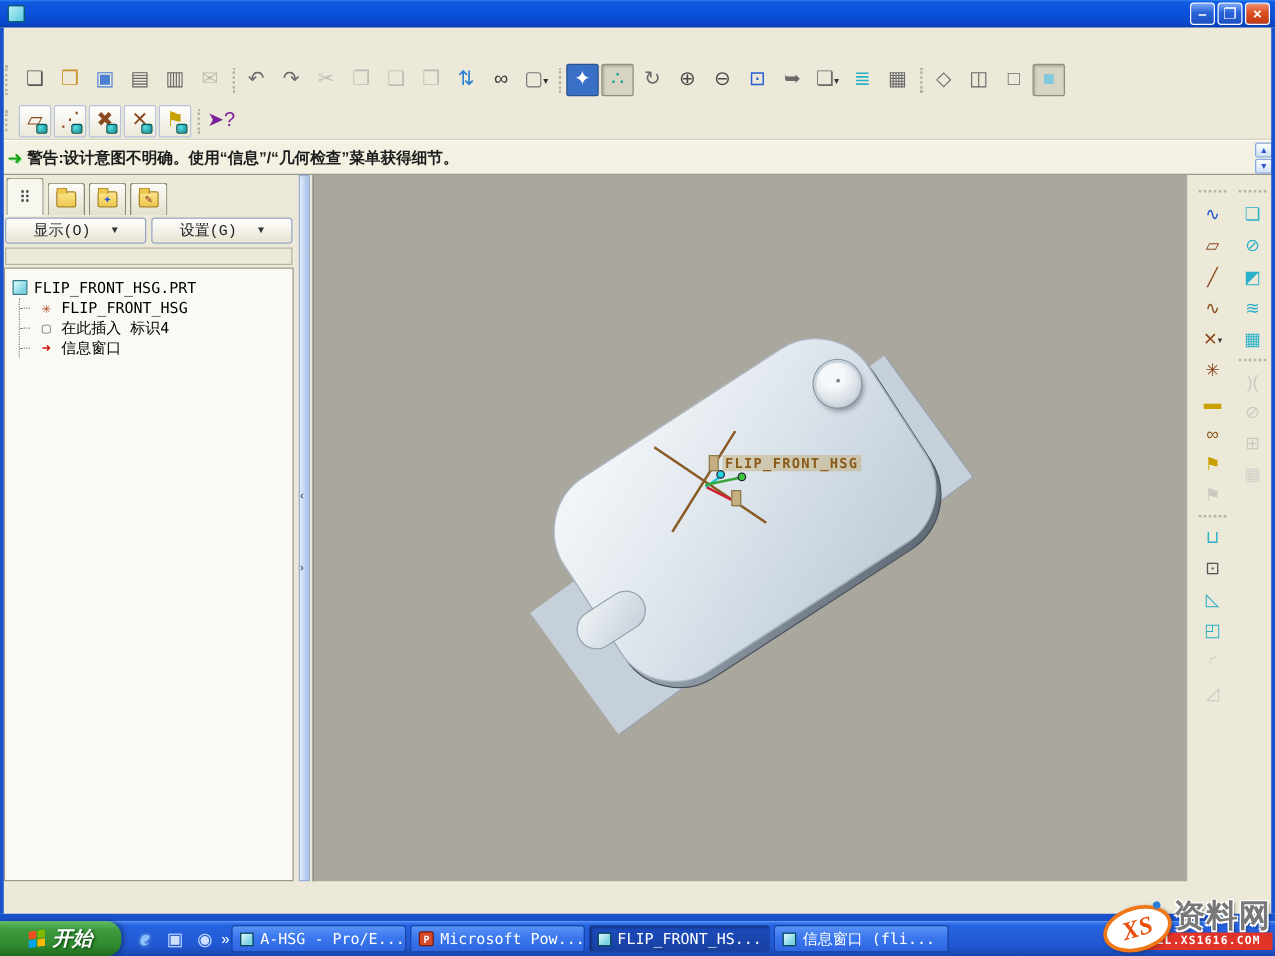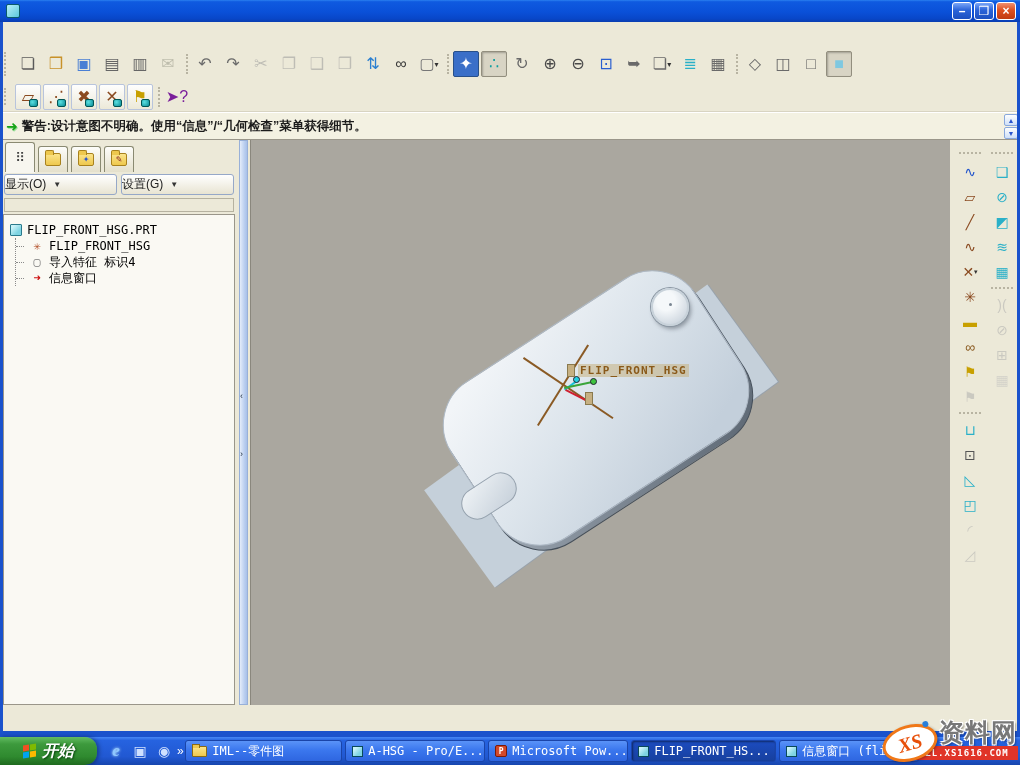--- a/index.html
+++ b/index.html
@@ -60,22 +60,22 @@
   .nav-tab { width:30px; height:26px; margin-right:3px; border:1px solid #8a8a72; border-bottom:none;
     border-radius:3px 3px 0 0; background:linear-gradient(#fdfdfa,#e4e0cc); display:flex; align-items:center; justify-content:center; }
   .nav-tab.active { height:30px; background:#f7f6ef; box-shadow:0 1px 0 #f7f6ef; }
   .tab-ic { font-size:13px; line-height:1; }
   .tab-folder { width:16px; height:13px; background:linear-gradient(#fbe48a,#eec84e); border:1px solid #a8821e;
     border-radius:2px; position:relative; display:flex; align-items:center; justify-content:center; font-size:8px; }
   .tab-folder::before { content:""; position:absolute; left:-1px; top:-4px; width:7px; height:4px;
     background:#eec84e; border:1px solid #a8821e; border-bottom:none; border-radius:2px 2px 0 0; }
   .nav-btnrow { display:flex; gap:4px; padding:2px 1px 3px 1px; }
   .nav-btn { height:21px; flex:1; max-width:113px; border:1px solid #96a8c8; border-radius:3px;
-    background:linear-gradient(#ffffff,#e8e4d2); display:flex; align-items:center; gap:7px;
-    font-size:12px; color:#222; }
+    background:linear-gradient(#ffffff,#e8e4d2); display:flex; align-items:center; justify-content:center; gap:17px;
+    font-size:12px; color:#222;font-family:Liberation Mono, monospace; }
   .nav-btn .caret { font-size:8px; color:#333; }
   .nav-strip { height:14px; margin:0 1px 2px 1px; border:1px solid #b6b2a0; background:#ECE9D8; }
   .tree { flex:1; background:#FAF9F3; border:1px solid #9a968a; padding:7px 4px 4px 6px;
     font-family:"DejaVu Sans Mono","Liberation Mono",monospace; font-size:12px; color:#000; overflow:hidden; }
   .tree-row { display:flex; align-items:center; gap:5px; height:16px; white-space:nowrap; }
   .part-cube { width:12px; height:12px; background:linear-gradient(135deg,#c9f2f8 20%,#7fd4e2 70%);
     border:1px solid #2a7a8c; border-radius:1px; }
   .tree-kids { margin-left:5px; border-left:1px dotted #8a8a8a; padding-left:0; }
   .tree-kids .tree-row::before { content:""; width:8px; border-top:1px dotted #8a8a8a; margin-right:1px; }
   .t-ic { font-size:12px; line-height:1; width:14px; text-align:center; }
@@ -145,21 +145,21 @@
   .xpflag { width:6px; height:6px; background:#f25022; transform:skewY(-8deg);
     box-shadow:7px 0 0 #7fba00, 0 7px 0 #00a4ef, 7px 7px 0 #ffb900; margin:-6px 7px 0 0; }
   .quicklaunch { display:flex; align-items:center; gap:6px; padding:0 6px 0 10px; }
   .ql { width:18px; height:18px; display:flex; align-items:center; justify-content:center; font-size:14px; color:#cfe0ff; }
   .ql-ie { font-family:"Liberation Serif",serif; font-style:italic; font-weight:bold; color:#8ec7ff; font-size:17px;
     text-shadow:0 0 3px #dff; }
   .ql-chev { color:#fff; font-size:12px; margin-left:-2px; }
   .task-btn { height:22px; margin:0 1.5px; border:1px solid #1a44a8; border-radius:3px; color:#fff; font-size:12px;
     background:linear-gradient(180deg,#5a93f8,#3b77ee 45%,#2e66e0); display:flex; align-items:center; gap:5px;
     padding:0 6px; overflow:hidden; white-space:nowrap; font-family:"DejaVu Sans Mono",monospace; }
-  .task-btn.active { background:linear-gradient(180deg,#1c4cc0,#17409e); box-shadow:inset 1px 1px 2px rgba(0,0,0,.45); }
+  .task-btn.active { background:linear-gradient(180deg,#1c4cc0,#17409e); box-shadow:inset 1px 1px 2px rgba(0,0,0,.45);justify-content:center; }
   .tb-folder { width:15px; height:11px; background:linear-gradient(#fbe48a,#eec84e); border:1px solid #8a6a14;
     border-radius:1px; position:relative; flex:none; }
   .tb-folder::before { content:""; position:absolute; left:-1px; top:-3px; width:6px; height:3px; background:#eec84e;
     border:1px solid #8a6a14; border-bottom:none; }
   .tb-cube { width:11px; height:11px; background:linear-gradient(135deg,#c9f2f8 20%,#7fd4e2 70%);
     border:1px solid #0a4a5a; flex:none; }
   .tb-ppt { width:12px; height:12px; background:#d3492a; border:1px solid #7a1a08; border-radius:2px; flex:none;
     color:#fff; font-size:8px; font-weight:bold; display:flex; align-items:center; justify-content:center; }
 
   
@@ -347,21 +347,21 @@
         <span class="part-cube"></span>
         <span>FLIP_FRONT_HSG.PRT</span>
       </div>
       <div class="tree-kids" id="tree-kids">
           <div class="tree-row">
             <span class="t-ic" style="color: rgb(176, 74, 34);">✳</span>
             <span>FLIP_FRONT_HSG</span>
           </div>
           <div class="tree-row">
             <span class="t-ic" style="color: rgb(122, 122, 122);">▢</span>
-            <span>导入特征 标识4</span>
+            <span>在此插入 标识4</span>
           </div>
           <div class="tree-row">
             <span class="t-ic" style="color: rgb(204, 17, 17);">➜</span>
             <span>信息窗口</span>
           </div>
         </div>
     </div>
   </div>
 
   <div class="sash">
@@ -486,24 +486,20 @@
       <span class="xpflag"></span>
       <span>开始</span>
     </div>
     <div class="quicklaunch" id="quicklaunch">
         <div class="ql ql-ie">e</div>
         <div class="ql">▣</div>
         <div class="ql">◉</div>
       </div>
     <span class="ql-chev">»</span>
     <div id="taskbtns" style="display:flex">
-        <div class="task-btn" style="width: 157px;">
-          <span class="tb-folder"></span>
-          <span>IML--零件图</span>
-        </div>
         <div class="task-btn" style="width: 140px;">
           <span class="tb-cube"></span>
           <span>A-HSG - Pro/E...</span>
         </div>
         <div class="task-btn" style="width: 140px;">
           <span class="tb-ppt">P</span>
           <span>Microsoft Pow...</span>
         </div>
         <div class="task-btn active" style="width: 145px;">
           <span class="tb-cube"></span>

